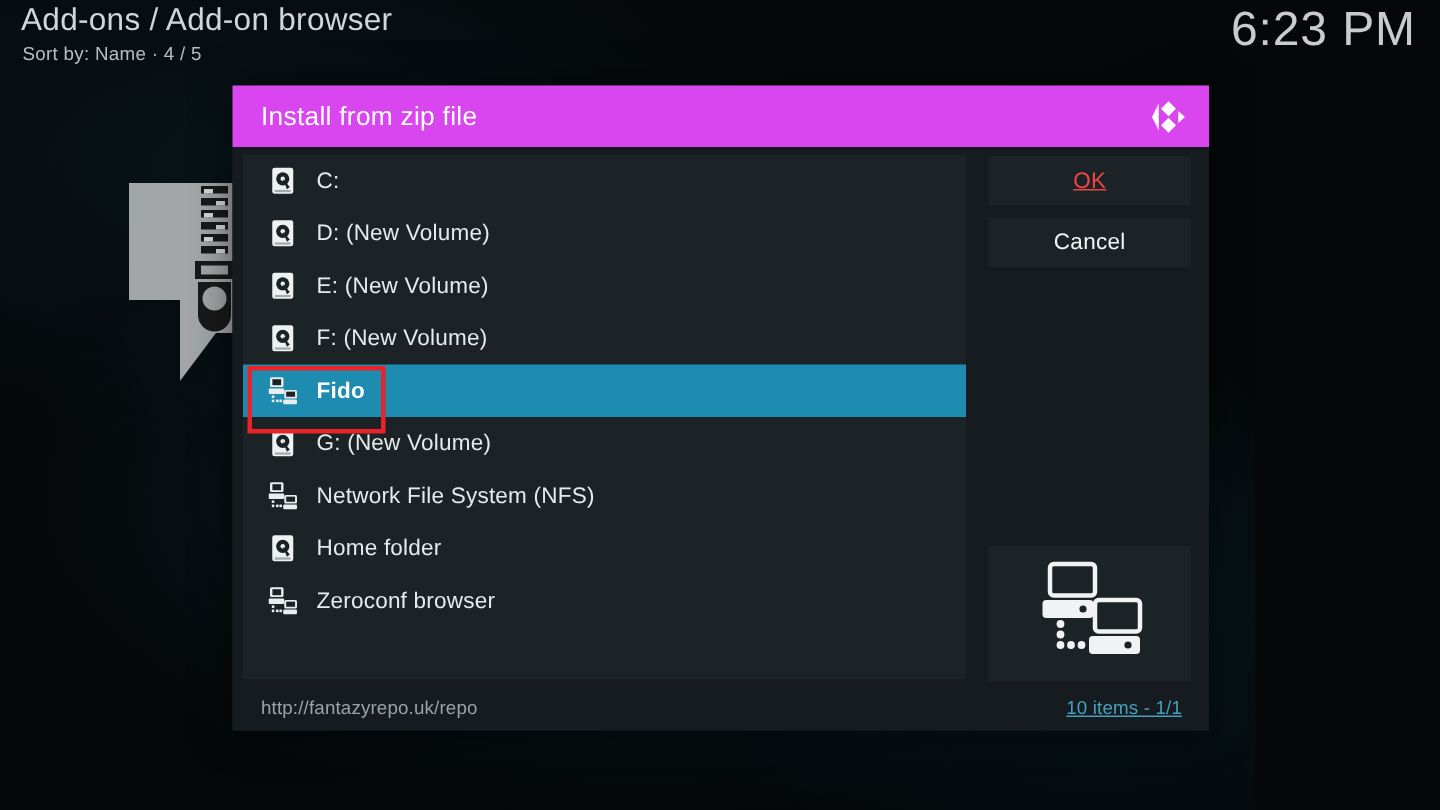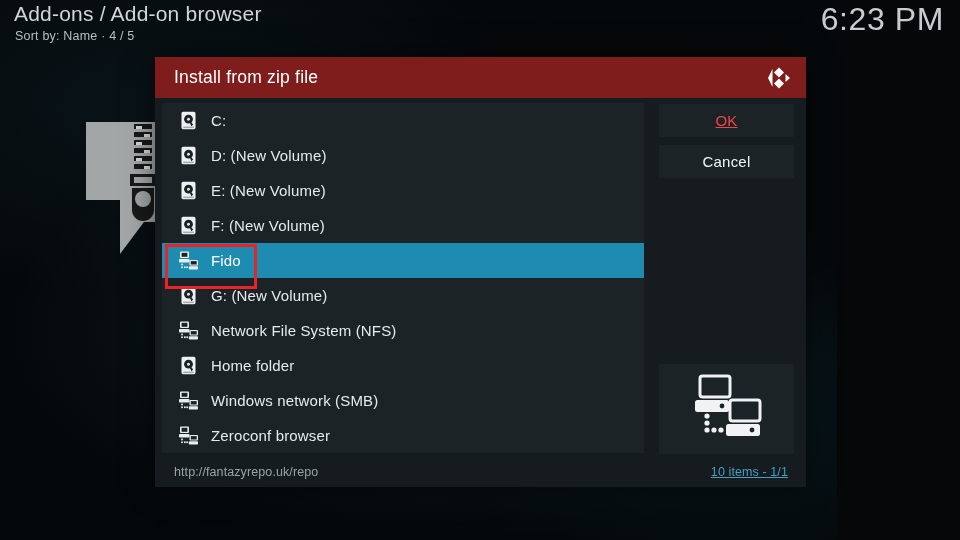--- a/index.html
+++ b/index.html
@@ -36,41 +36,41 @@
   .zipart { position:absolute; left:72px; top:108px; width:132px; height:152px; opacity:.92; }
 
   
   .dialog {
     position:absolute; left:155px; top:57px; width:651px; height:430px;
     background:#151b1e;
     box-shadow:0 0 26px rgba(0,0,0,.55);
   }
   .dlg-title {
     position:relative; height:41px; width:100%;
-    background:#7f1d1d;
+    background:#d946ef;
     display:flex; align-items:center;
   }
   .dlg-title-text {
     margin-left:19px; font-size:17.5px; color:#ffffff; letter-spacing:.2px;
   }
   .kodi-logo { position:absolute; right:14px; top:8px; width:26px; height:26px; }
 
   .dlg-body { position:relative; height:389px; background:#151b1e; }
 
   
   .list-panel {
     position:absolute; left:7px; top:5px; width:482px; height:350px;
     background:#1c2326;
     overflow:hidden;
   }
   .list-row {
     position:relative; height:35px; display:flex; align-items:center;
     padding-left:17px;
   }
-  .list-row.selected { background:#1e8bb0; }
+  .list-row.selected { background:#1e8bb0;font-weight:bold; }
   .row-icon { width:19px; height:19px; flex:0 0 19px; margin-right:13px; }
   .row-label {
     font-size:15px; color:#e6eaec; letter-spacing:.15px; white-space:nowrap;
   }
   .list-row.selected .row-label { color:#ffffff; }
 
   
   .btn {
     position:absolute; left:504px; width:135px; height:33px;
     background:#1c2326;
@@ -264,37 +264,20 @@
                 <rect x="10.5" y="9" width="8.5" height="5.6" rx="1" fill="#e9edee"></rect>
                 <rect x="11.8" y="10.1" width="5.9" height="3.4" fill="#1c2326"></rect>
                 <rect x="9.8" y="15.3" width="9.2" height="3.2" rx="0.8" fill="#e9edee"></rect>
                 <g fill="#e9edee">
                   <rect x="2.2" y="12.6" width="1.7" height="1.7"></rect>
                   <rect x="2.2" y="15.4" width="1.7" height="1.7"></rect>
                   <rect x="5" y="15.4" width="1.7" height="1.7"></rect>
                   <rect x="7.3" y="15.4" width="1.7" height="1.7"></rect>
                 </g>
               </svg></span>
-            <span class="row-label">Windows network (SMB)</span>
-          </div>
-          <div class="list-row">
-            <span class="row-icon"><svg viewBox="0 0 19 19" xmlns="http://www.w3.org/2000/svg">
-                <rect x="1" y="0.5" width="9" height="6.5" rx="1" fill="#e9edee"></rect>
-                <rect x="2.6" y="1.8" width="5.8" height="4" fill="#1c2326"></rect>
-                <rect x="0" y="8" width="10.5" height="3.6" rx="0.8" fill="#e9edee"></rect>
-                <rect x="10.5" y="9" width="8.5" height="5.6" rx="1" fill="#e9edee"></rect>
-                <rect x="11.8" y="10.1" width="5.9" height="3.4" fill="#1c2326"></rect>
-                <rect x="9.8" y="15.3" width="9.2" height="3.2" rx="0.8" fill="#e9edee"></rect>
-                <g fill="#e9edee">
-                  <rect x="2.2" y="12.6" width="1.7" height="1.7"></rect>
-                  <rect x="2.2" y="15.4" width="1.7" height="1.7"></rect>
-                  <rect x="5" y="15.4" width="1.7" height="1.7"></rect>
-                  <rect x="7.3" y="15.4" width="1.7" height="1.7"></rect>
-                </g>
-              </svg></span>
             <span class="row-label">Zeroconf browser</span>
           </div>
         </div>
 
       <div class="btn btn-ok">OK</div>
       <div class="btn btn-cancel">Cancel</div>
 
       <div class="thumb">
         <span>
           <svg viewBox="0 0 74 66" xmlns="http://www.w3.org/2000/svg">

